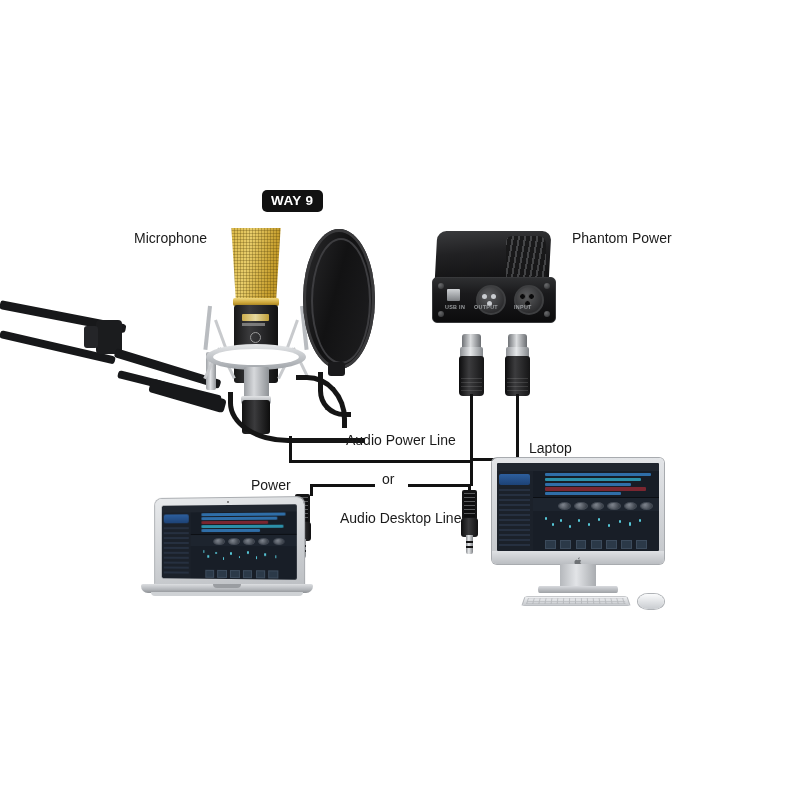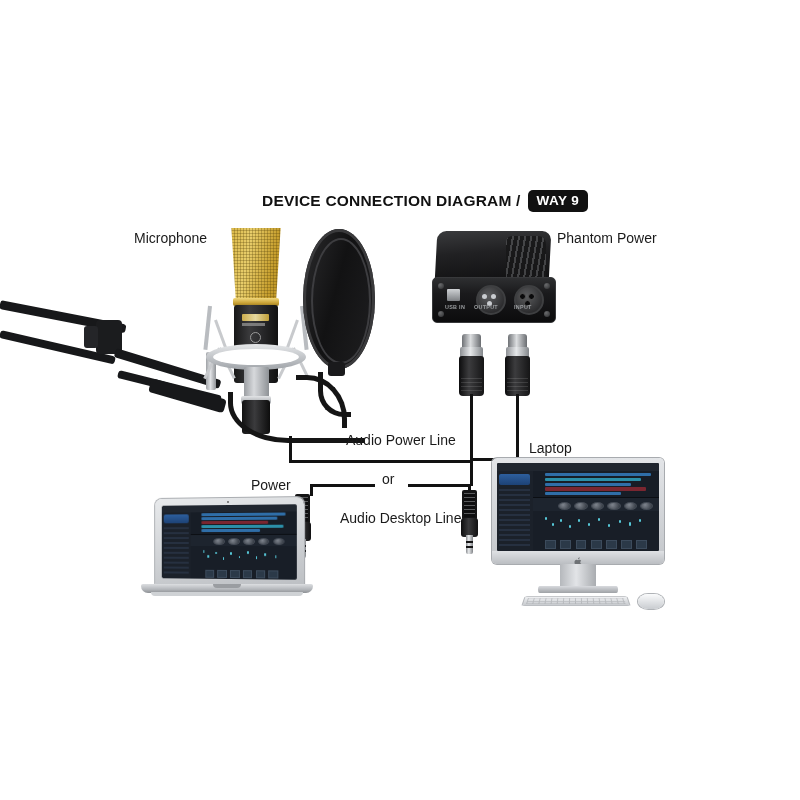--- a/index.html
+++ b/index.html
@@ -419,21 +419,20 @@
   .red-trk { background:#7a2630; }
   .blue-trk { background:#2f6ea8; }
   .cyan-trk { background:#2b8fa8; }
 </style>
 </head>
 <body>
 
 <div id="stage">
 
   <div id="title-row">
-    <span id="title-text">DEVICE CONNECTION DIAGRAM /</span>
     <span id="way-badge">WAY 9</span>
   </div>
 
   <div>
     <div class="boom" style="left:0px; top:300px; width:128px; height:9px; transform:rotate(11deg);"></div>
     <div class="boom" style="left:0px; top:330px; width:118px; height:8px; transform:rotate(13deg);"></div>
     <div id="boom-clamp"></div>
     <div class="boom" style="left:115px; top:348px; width:110px; height:9px; transform:rotate(17deg);"></div>
     <div class="boom" style="left:118px; top:370px; width:106px; height:8px; transform:rotate(14deg);"></div>
     <div class="boom" style="left:150px; top:378px; width:78px; height:14px; transform:rotate(16deg); border-radius:4px;"></div>
@@ -466,21 +465,21 @@
   </div>
 
   <div id="mic-cable"></div>
   <div id="mic-cable2"></div>
 
   <div id="popfilter"></div>
   <div id="popfilter-inner"></div>
   <div id="popfilter-hub"></div>
   <div id="popfilter-neck"></div>
 
-  <div class="lbl" style="left:557px; top:231px;">Phantom Power</div>
+  <div class="lbl" style="left:572px; top:231px;">Phantom Power</div>
 
   <div id="phantom">
     <div id="phantom-top"></div>
     <div id="phantom-fins"></div>
     <div id="phantom-front">
       <div class="p-screw" style="left:5px; top:5px;"></div>
       <div class="p-screw" style="left:5px; top:33px;"></div>
       <div class="p-screw" style="right:5px; top:5px;"></div>
       <div class="p-screw" style="right:5px; top:33px;"></div>
     </div>

